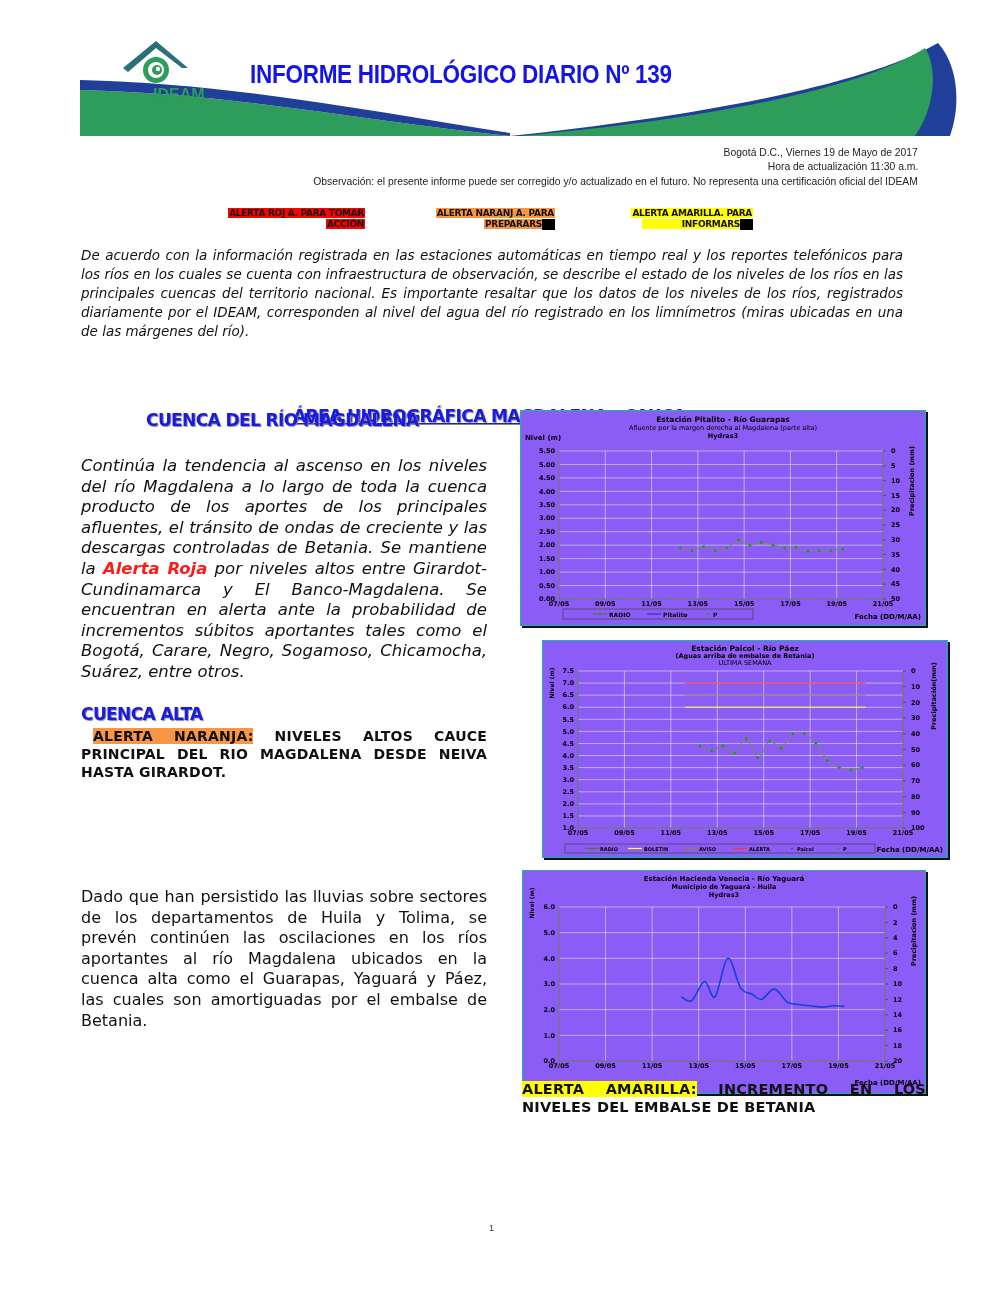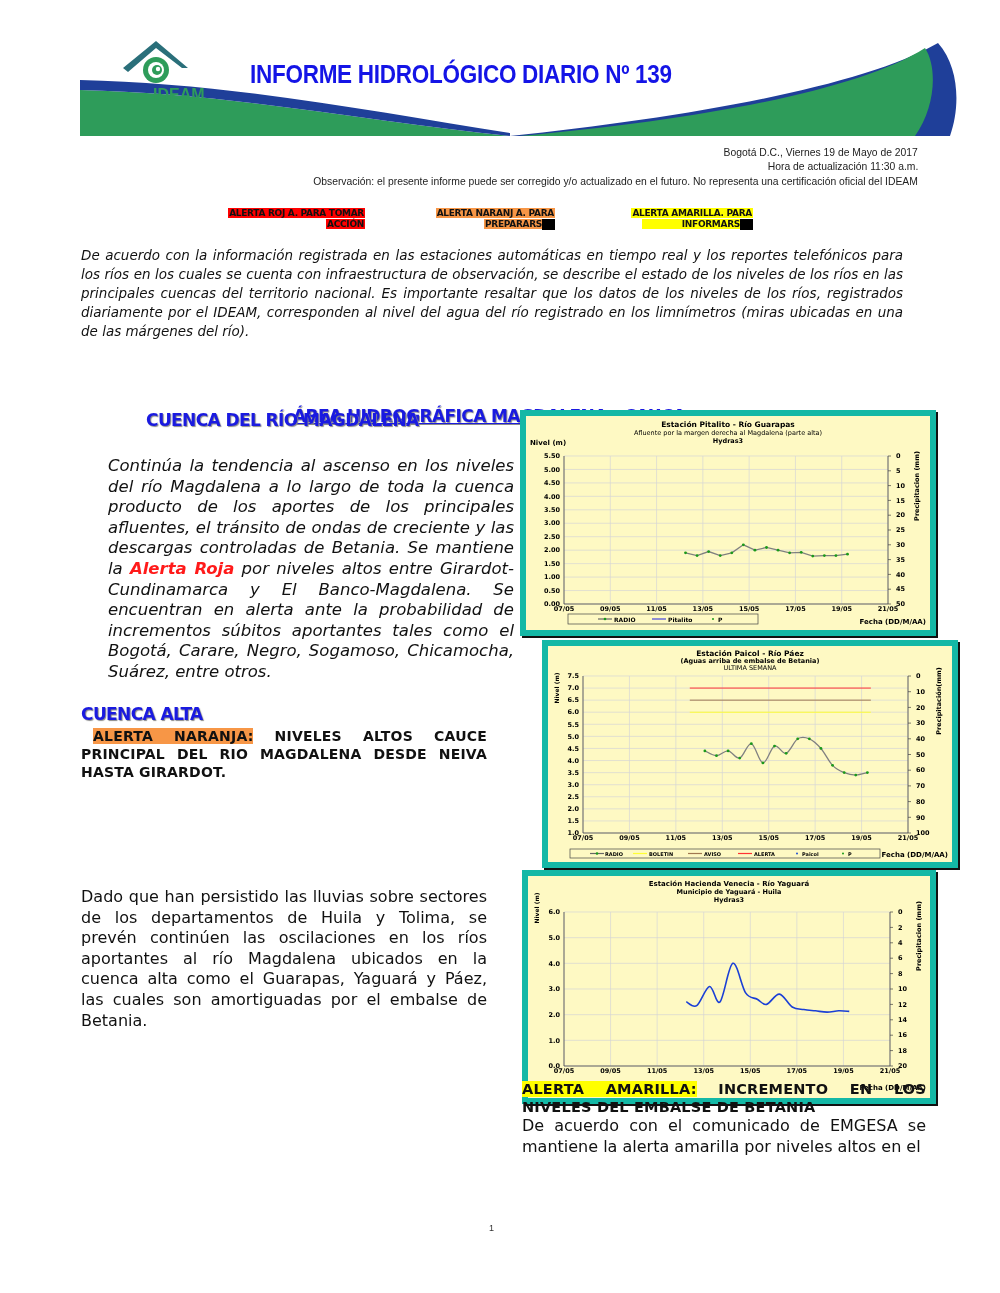--- a/index.html
+++ b/index.html
@@ -30,21 +30,21 @@
   .col-text { left: 81px; width: 406px; font-size: 16.5px; line-height: 20.6px; text-align: justify; }
   .it { font-style: italic; }
   .red-bold { color: #ff1a1a; font-weight: bold; }
   .sub-title { left: 81px; top: 704px; font-weight: bold; font-size: 17px; color: #1a1ae0; text-shadow: 1px 1px 1px #8a8a8a; letter-spacing: -0.6px; }
   .bold-head { font-weight: bold; font-size: 14px; line-height: 18px; text-align: justify; letter-spacing: 0.2px; }
   .hl-orange { background: #f79646; margin-left: 12px; }
   .hl-yellow { background: #ffff00; }
   .body-reg { font-size: 16px; line-height: 20.6px; text-align: justify; }
 
   
-  .chart { position: absolute; background: #fef9c3; border: 6px solid #14b8a6; box-shadow: 2px 2px 0 #111; }
+  .chart { position: absolute; background: #8b5cf6; border: 1px solid #14b8a6; box-shadow: 2px 2px 0 #111; }
   .chart svg { display: block; }
   .chart text { font-family: "DejaVu Sans", sans-serif; }
 
   .page-num { left: 489px; top: 1223px; font-family: "Liberation Sans", sans-serif; font-size: 9px; color: #333; }
 </style>
 </head>
 <body>
 
 <div class="abs banner">
   <svg viewBox="0 0 898 98" preserveAspectRatio="none">
@@ -84,21 +84,21 @@
   <span class="hl" style="background:#ffff00;">ALERTA AMARILLA. PARA</span><br>
   <span class="hl" style="background:#ffff00;padding-left:40px;">INFORMARS</span><span class="blk"></span>
 </div>
 
 <div class="abs intro">De acuerdo con la información registrada en las estaciones automáticas en tiempo real y los reportes telefónicos para los ríos en los cuales se cuenta con infraestructura de observación, se describe el estado de los niveles de los ríos en las principales cuencas del territorio nacional. Es importante resaltar que los datos de los niveles de los ríos, registrados diariamente por el IDEAM, corresponden al nivel del agua del río registrado en los limnímetros (miras ubicadas en una de las márgenes del río).</div>
 
 <div class="abs area-title">ÁREA HIDROGRÁFICA MAGDALENA - CAUCA</div>
 
 <div class="abs cuenca-title">CUENCA DEL RÍO MAGDALENA</div>
 
-<div class="abs col-text it" style="top:456px;margin-left:27px;">
+<div class="abs col-text it" style="top:456px;">
   <span>Continúa la tendencia al ascenso en los niveles del río Magdalena a lo largo de toda la cuenca producto de los aportes de los principales afluentes, el tránsito de ondas de creciente y las descargas controladas de Betania. Se mantiene la </span><span class="red-bold">Alerta Roja</span><span> por niveles altos entre Girardot-Cundinamarca y El Banco-Magdalena. Se encuentran en alerta ante la probabilidad de incrementos súbitos aportantes tales como el Bogotá, Carare, Negro, Sogamoso, Chicamocha, Suárez, entre otros.</span>
 </div>
 
 <div class="abs sub-title">CUENCA ALTA</div>
 
 <div class="abs col-text" style="top:727px;">
   <div class="bold-head"><span class="hl-orange">ALERTA NARANJA:</span><span> NIVELES ALTOS CAUCE PRINCIPAL DEL RIO MAGDALENA DESDE NEIVA HASTA GIRARDOT.</span></div>
 </div>
 
 <div class="abs col-text body-reg" style="top:887px;">Dado que han persistido las lluvias sobre sectores de los departamentos de Huila y Tolima, se prevén continúen las oscilaciones en los ríos aportantes al río Magdalena ubicados en la cuenca alta como el Guarapas, Yaguará y Páez, las cuales son amortiguadas por el embalse de Betania.</div>
@@ -390,16 +390,15 @@
       </g>
     <g id="c2plot">
         <path d="M158.25 125.83333333333333 C159.99642857142857 126.475, 164.84761904761902 132.25, 168.7285714285714 129.68333333333334 C172.60952380952378 127.11666666666667, 177.65476190476193 111.07499999999999, 181.5357142857143 110.43333333333332 C185.41666666666669 109.79166666666666, 188.13333333333333 129.68333333333334, 192.0142857142857 125.83333333333333 C195.89523809523808 121.98333333333333, 200.55238095238096 88.83055555555556, 204.82142857142858 87.33333333333334 C209.0904761904762 85.83611111111112, 213.55357142857144 110.86111111111111, 217.62857142857143 116.85 C221.70357142857142 122.83888888888887, 225.77857142857144 121.34166666666667, 229.27142857142857 123.26666666666667 C232.7642857142857 125.19166666666666, 234.8988095238095 129.25555555555556, 238.58571428571426 128.4 C242.27261904761903 127.54444444444445, 247.1238095238095 117.70555555555556, 251.39285714285714 118.13333333333334 C255.66190476190476 118.56111111111112, 260.12500000000006 128.4, 264.20000000000005 130.96666666666667 C268.27500000000003 133.53333333333333, 271.9619047619048 132.89166666666665, 275.84285714285716 133.53333333333333 C279.7238095238095 134.175, 283.60476190476186 134.38888888888889, 287.48571428571427 134.81666666666666 C291.3666666666667 135.24444444444444, 295.247619047619 136.1, 299.12857142857143 136.1 C303.00952380952384 136.1, 307.08452380952383 134.945, 310.7714285714286 134.81666666666666 C314.45833333333337 134.68833333333333, 319.50357142857143 135.24444444444447, 321.25 135.33" fill="none" stroke="#1a3fd6" stroke-width="1.6"></path>
       </g>
     <text x="398" y="214" font-size="7" font-weight="bold" text-anchor="end">Fecha (DD/M/AA)</text>
   </svg>
 </div>
 
 <div class="abs col-text" style="left:522px; top:1080px; width:404px;">
   <div class="bold-head" style="font-size:14.5px;"><span class="hl-yellow">ALERTA AMARILLA:</span><span> INCREMENTO EN LOS NIVELES DEL EMBALSE DE BETANIA</span></div>
-  <div class="body-reg">De acuerdo con el comunicado de EMGESA se mantiene la alerta amarilla por niveles altos en el</div>
 </div>
 
 <div class="abs page-num">1</div>
 
 </body></html>

